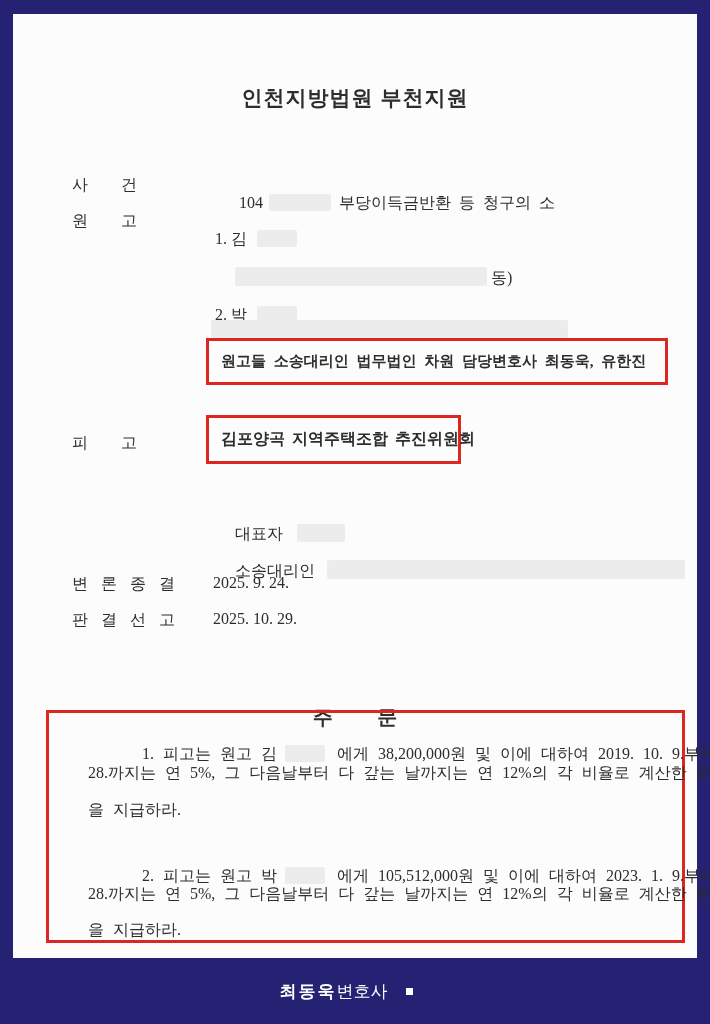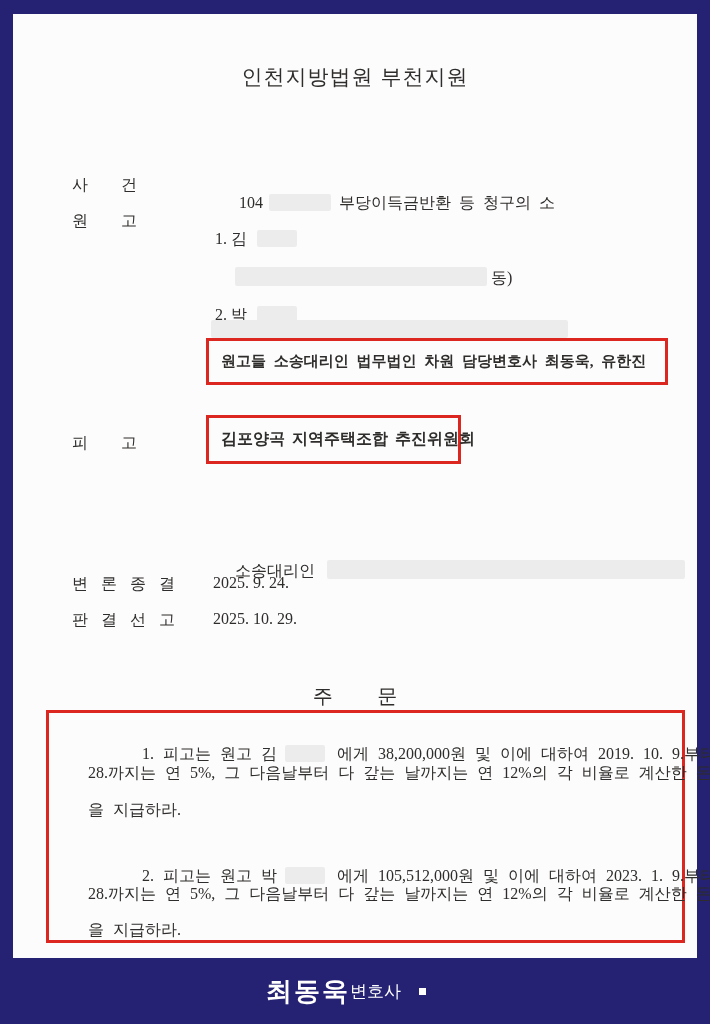--- a/index.html
+++ b/index.html
@@ -4,21 +4,21 @@
 <style>
   * { margin:0; padding:0; box-sizing:border-box; }
   html,body { width:710px; }
   body { font-family:"Liberation Serif","DejaVu Serif",serif; }
   .page { position:relative; width:710px; height:1024px; background:#252273; overflow:hidden; }
   .doc { position:absolute; left:13px; top:14px; width:684px; height:944px; background:#fcfcfc; }
 
   .abs { position:absolute; white-space:pre; color:#2e2d2b; font-size:16px; }
   .center { left:0; width:684px; text-align:center; }
   .sans { font-family:"Liberation Sans","DejaVu Sans",sans-serif; }
-  .bold { font-weight:normal; }
+  .bold { font-weight:bold;margin-top:21px; }
 
   .watermark { position:absolute; left:80px; top:248px; font-size:190px; line-height:1;
                color:rgba(40,40,40,0.055); font-family:"Liberation Sans","DejaVu Sans",sans-serif;
                white-space:nowrap; pointer-events:none; }
 
   .title { top:49px; font-size:21px; letter-spacing:1px; }
   .doctype { top:104px; font-size:22px; }
 
   .label2 { left:59px; letter-spacing:33px; }
   .label4 { left:59px; letter-spacing:13px; }
@@ -38,21 +38,21 @@
   .redbox { position:absolute; border:3px solid #dc2721; padding:11px 12px; white-space:nowrap;
             font-weight:bold; color:#2e2d2b; }
   .redbox1 { left:193px; top:324px; width:462px; font-size:15px; word-spacing:4px; }
   .redbox2 { left:193px; top:401px; width:255px; font-size:16px; word-spacing:3px;padding-left:12px; }
 
   .orderbox { position:absolute; left:33px; top:696px; width:639px; height:233px; border:3px solid #dc2721; }
   .oline { position:absolute; white-space:pre; color:#2e2d2b; font-size:16px; word-spacing:5px; }
 
   .footer { position:absolute; left:13px; top:958px; width:684px; height:66px;
             display:flex; align-items:center; justify-content:center; color:#ffffff; }
-  .f-name { font-size:26px; font-weight:bold; letter-spacing:2px;text-align:center; }
+  .f-name { font-size:17px; font-weight:bold; letter-spacing:2px;text-align:center; }
   .f-title { font-size:17px; margin-left:0; }
   .f-sep { display:inline-block; width:7px; height:7px; background:#ffffff; margin:0 18px; }
   .f-phone { font-size:20px; letter-spacing:1px; }
 </style>
 </head>
 <body>
 
 <div class="page">
   <div class="doc">
 
@@ -77,20 +77,23 @@
     <div class="rd-strip"></div>
 
     <div class="redbox redbox1">
       <span>원고들 소송대리인 법무법인 차원 담당변호사 최동욱, 유한진</span>
     </div>
 
     <div class="abs label2" style="top:419px">피고</div>
     <div class="redbox redbox2">
       <span>김포양곡 지역주택조합 추진위원회</span>
     </div>
+    <div class="abs val2" style="top:492px">
+      <span>대표자</span><span class="rd rd-name"></span>
+    </div>
     <div class="abs val2" style="top:528px">
       <span>소송대리인</span><span class="rd rd-counsel"></span>
     </div>
 
     <div class="abs label4" style="top:560px">변론종결</div>
     <div class="abs" style="top:560px; left:200px">2025. 9. 24.</div>
     <div class="abs label4" style="top:596px">판결선고</div>
     <div class="abs" style="top:596px; left:200px">2025. 10. 29.</div>
 
     <div class="abs center sans bold" style="top:669px; font-size:20px">주        문</div>

